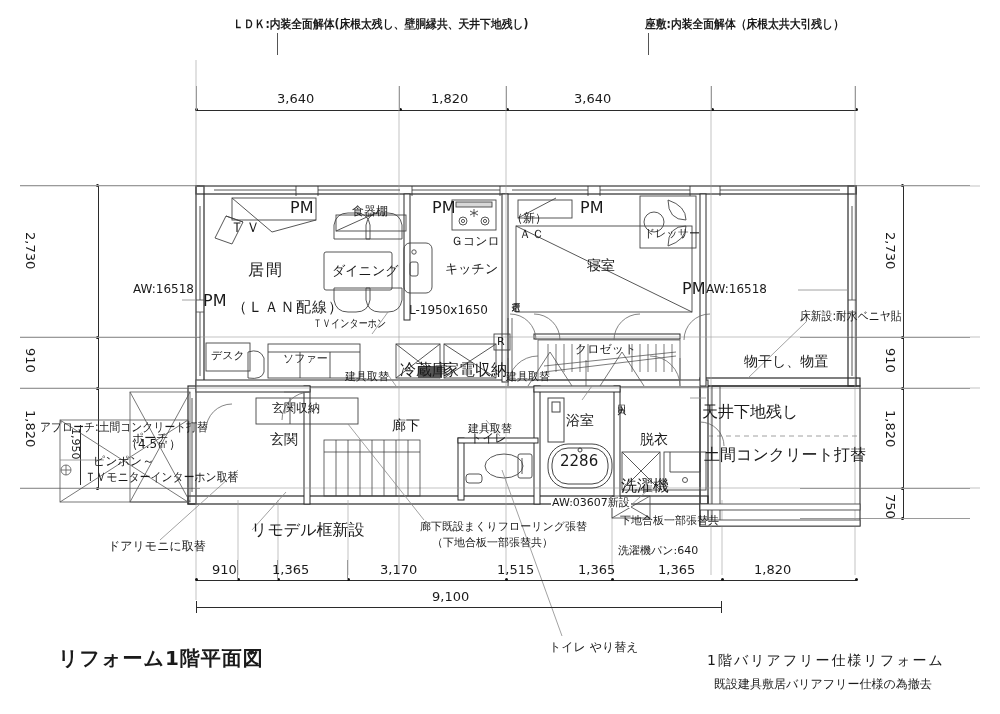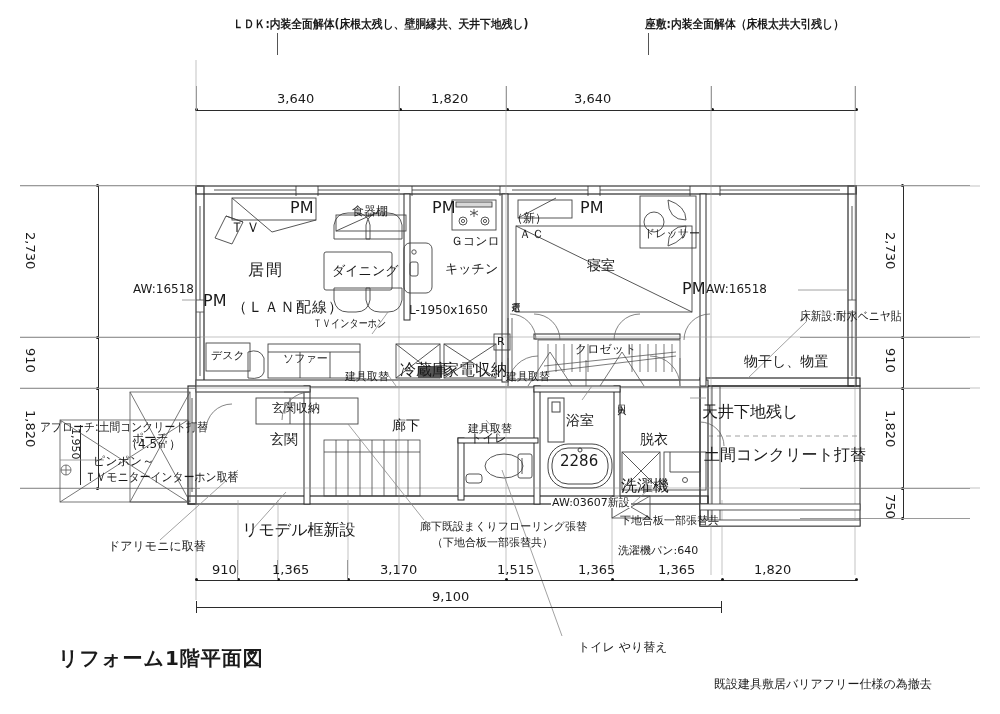--- a/index.html
+++ b/index.html
@@ -443,26 +443,26 @@
   <div class="txt t11" style="left:506px;top:371px;">建具取替</div>
   <div class="txt t11" style="left:468px;top:423px;">建具取替</div>
   <div class="txt t12 cond2" style="left:800px;top:310px;">床新設:耐水ベニヤ貼</div>
   <div class="txt t10" style="left:702px;top:404px;">天井下地残し</div>
   <div class="txt t10" style="left:704px;top:447px;">土間コンクリート打替</div>
   <div class="txt t12 cond2" style="left:40px;top:421px;">アプローチ:土間コンクリート打替</div>
   <div class="txt t12" style="left:126px;top:438px;">（4.5㎡）</div>
   <div class="txt t12" style="left:93px;top:455px;">ピンポン～</div>
   <div class="txt t12 cond2" style="left:85px;top:471px;">ＴＶモニターインターホン取替</div>
   <div class="txt t12" style="left:108px;top:540px;">ドアリモニに取替</div>
-  <div class="txt t10" style="left:242px;top:522px;">リモデル框新設</div>
+  <div class="txt t10" style="left:251px;top:522px;">リモデル框新設</div>
   <div class="txt t11" style="left:420px;top:521px;">廊下既設まくりフローリング張替</div>
   <div class="txt t11" style="left:432px;top:537px;">（下地合板一部張替共）</div>
   <div class="txt t11" style="left:620px;top:515px;">下地合板一部張替共</div>
   <div class="txt t11" style="left:618px;top:545px;">洗濯機パン:640</div>
-  <div class="txt t12" style="left:578px;top:641px;text-align:right;">トイレ やり替え</div>
+  <div class="txt t12" style="left:549px;top:641px;text-align:right;">トイレ やり替え</div>
 
   <div class="ln hln" style="left:196px;top:580px;width:660px;"></div>
   <div class="tick" style="left:195px;top:578px;"></div>
   <div class="tick" style="left:237px;top:578px;"></div>
   <div class="tick" style="left:277px;top:578px;"></div>
   <div class="tick" style="left:347px;top:578px;"></div>
   <div class="tick" style="left:505px;top:578px;"></div>
   <div class="tick" style="left:611px;top:578px;"></div>
   <div class="tick" style="left:721px;top:578px;"></div>
   <div class="tick" style="left:855px;top:578px;"></div>
@@ -478,15 +478,16 @@
   <div class="txt t13" style="left:578px;top:563px;">1,365</div>
   <div class="txt t13" style="left:658px;top:563px;">1,365</div>
   <div class="txt t13" style="left:754px;top:563px;">1,820</div>
 
   <div class="ln hln" style="left:196px;top:607px;width:526px;"></div>
   <div class="ln vln" style="left:196px;top:601px;height:12px;"></div>
   <div class="ln vln" style="left:721px;top:601px;height:12px;"></div>
   <div class="txt t13" style="left:432px;top:590px;">9,100</div>
 
   <div class="txt t20 bold" style="left:58px;top:648px;letter-spacing:1px;">リフォーム1階平面図</div>
+  <div class="txt t14" style="left:707px;top:653px;letter-spacing:2px;">1階バリアフリー仕様リフォーム</div>
   <div class="txt t12" style="left:714px;top:678px;">既設建具敷居バリアフリー仕様の為撤去</div>
 
 </div>
 
 </body></html>

